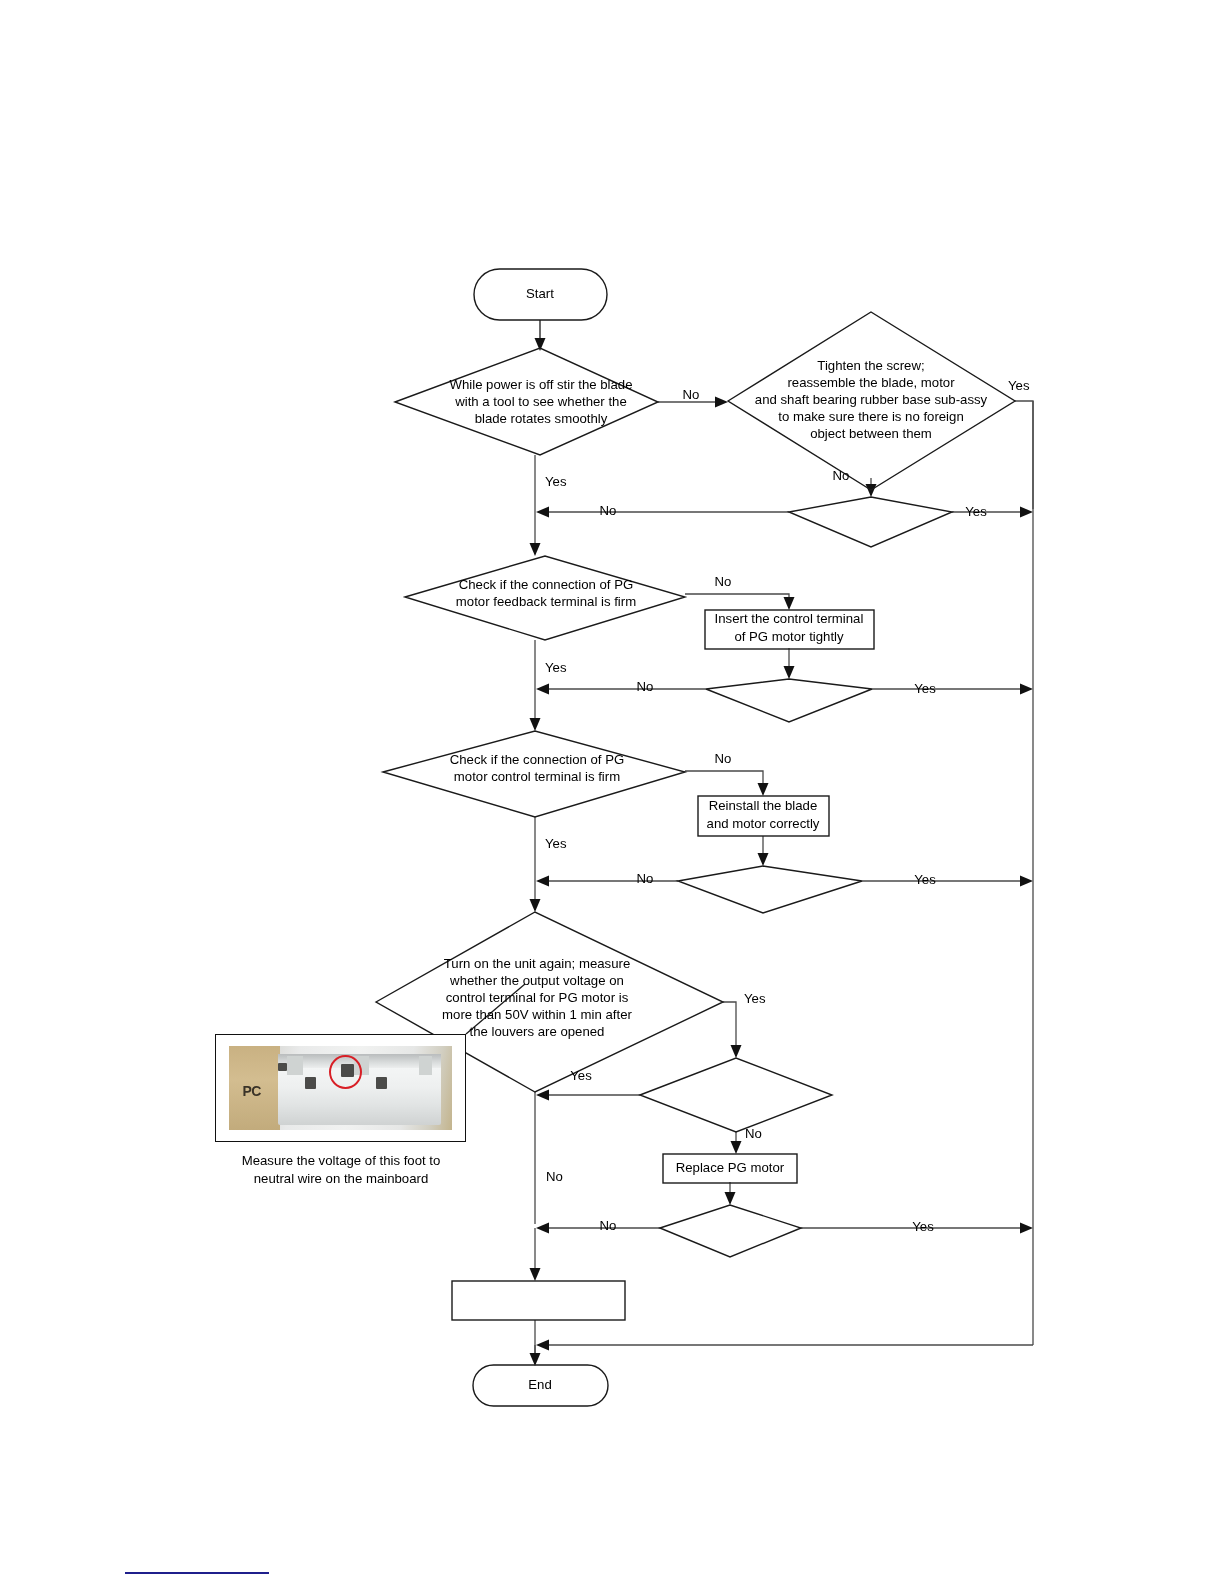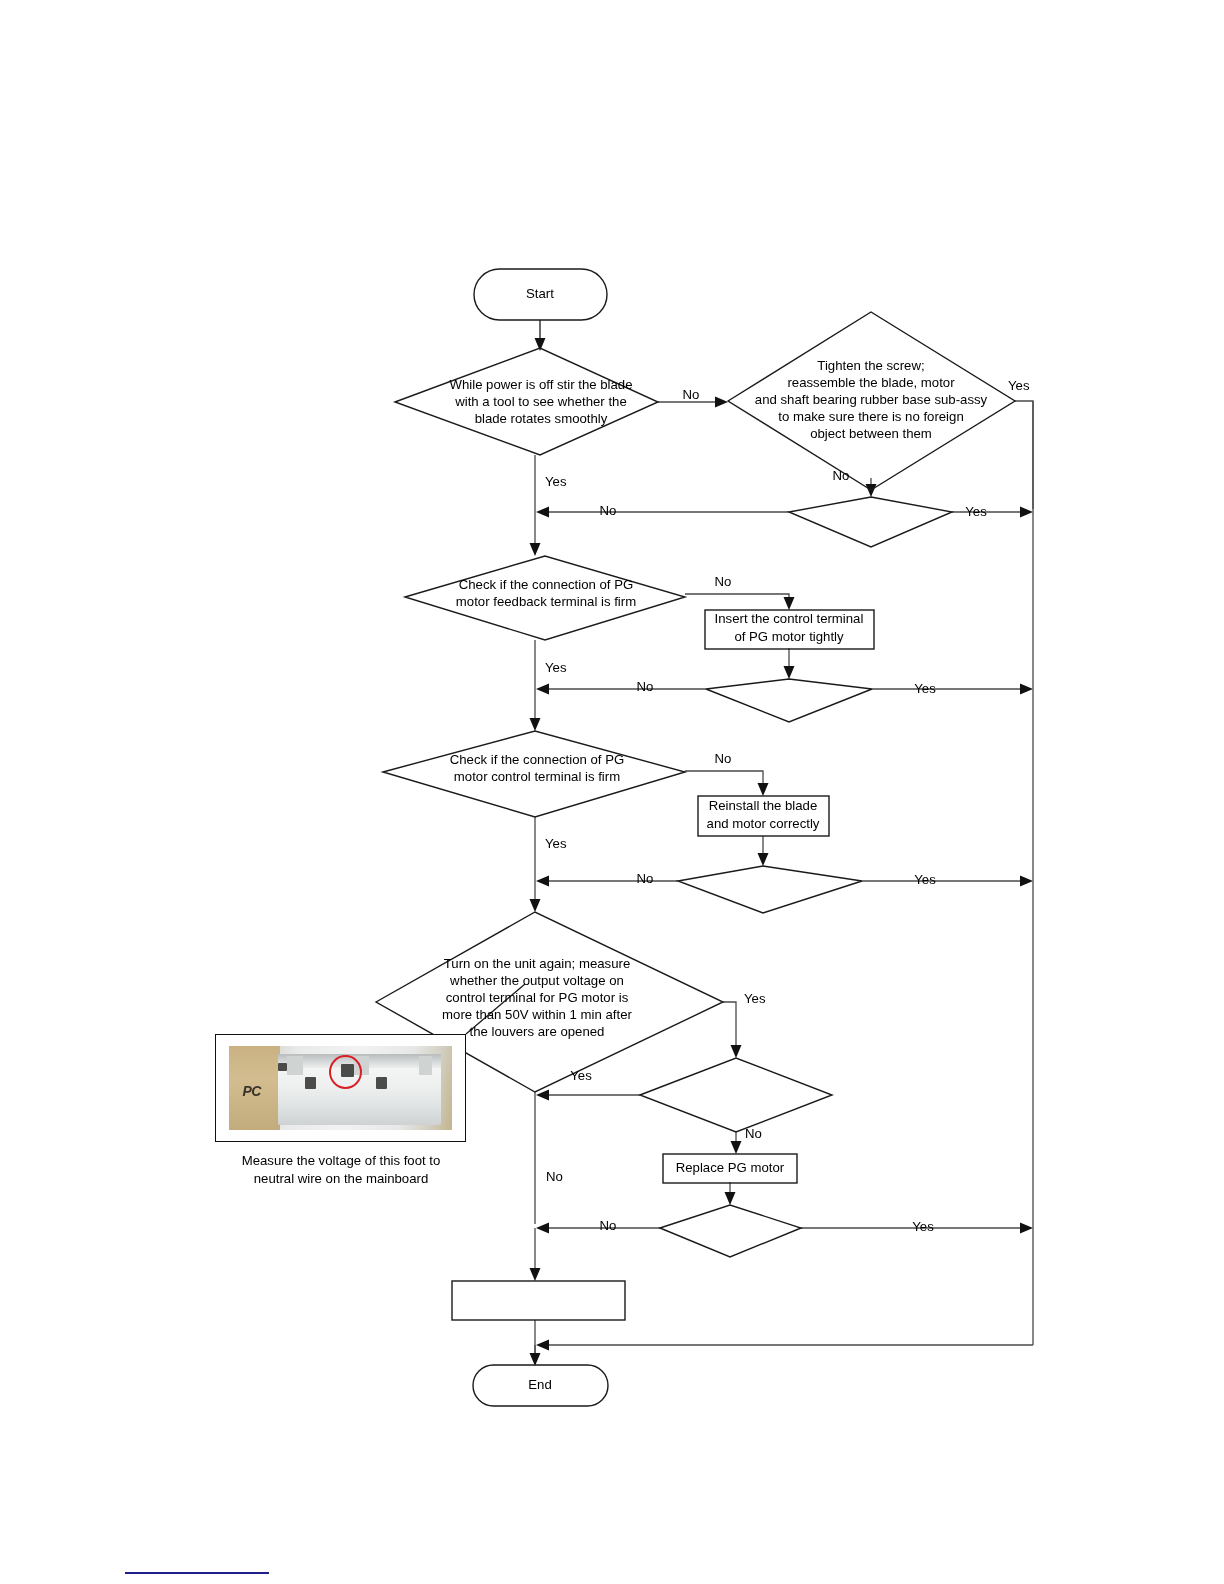--- a/index.html
+++ b/index.html
@@ -399,21 +399,21 @@
     <text class="edge-label" x="745" y="1135" text-anchor="start">No</text>
     <text class="edge-label" x="608" y="1227" text-anchor="middle">No</text>
     <text class="edge-label" x="923" y="1228" text-anchor="middle">Yes</text>
 
     <text class="caption-text" x="341" y="1162">Measure the voltage of this foot to</text>
     <text class="caption-text" x="341" y="1180">neutral wire on the mainboard</text>
 
   </svg>
 
   <div class="photo-frame" style="left:215px; top:1034px; width:251px; height:108px;">
-    <div class="photo-inner" style="left:13px; top:11px; right:13px; bottom:11px;font-style:italic;">
+    <div class="photo-inner" style="left:13px; top:11px; right:13px; bottom:11px;">
       <div class="pcb-base"></div>
       <div class="pcb-left-tan"></div>
       <div class="connector-body"></div>
       <div class="connector-top-edge"></div>
       <div class="clip-tab" style="left:26%; top:12%; width:7%; height:22%;"></div>
       <div class="clip-tab" style="left:56%; top:12%; width:7%; height:22%;"></div>
       <div class="clip-tab" style="left:85%; top:12%; width:6%; height:22%;"></div>
       <div class="pin" style="left:34%; top:37%; width:5%; height:14%;"></div>
       <div class="pin" style="left:50%; top:22%; width:6%; height:15%;"></div>
       <div class="pin" style="left:66%; top:37%; width:5%; height:14%;"></div>

